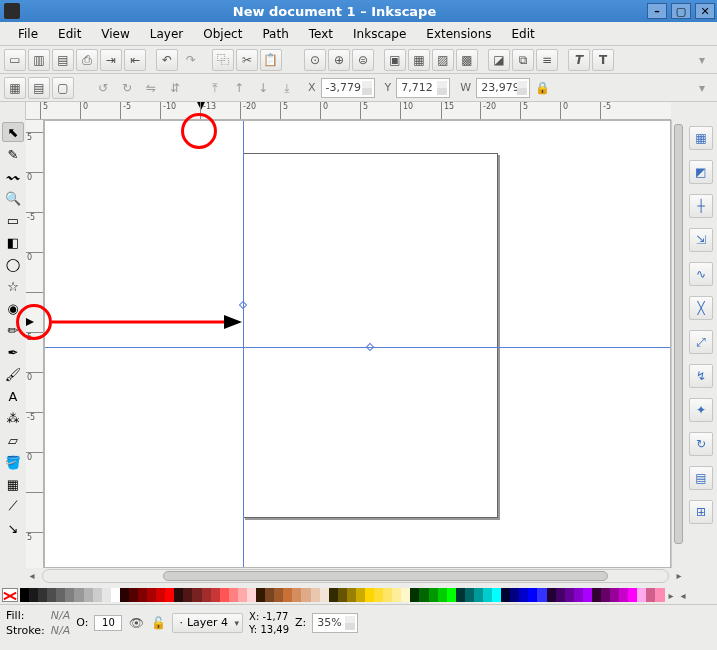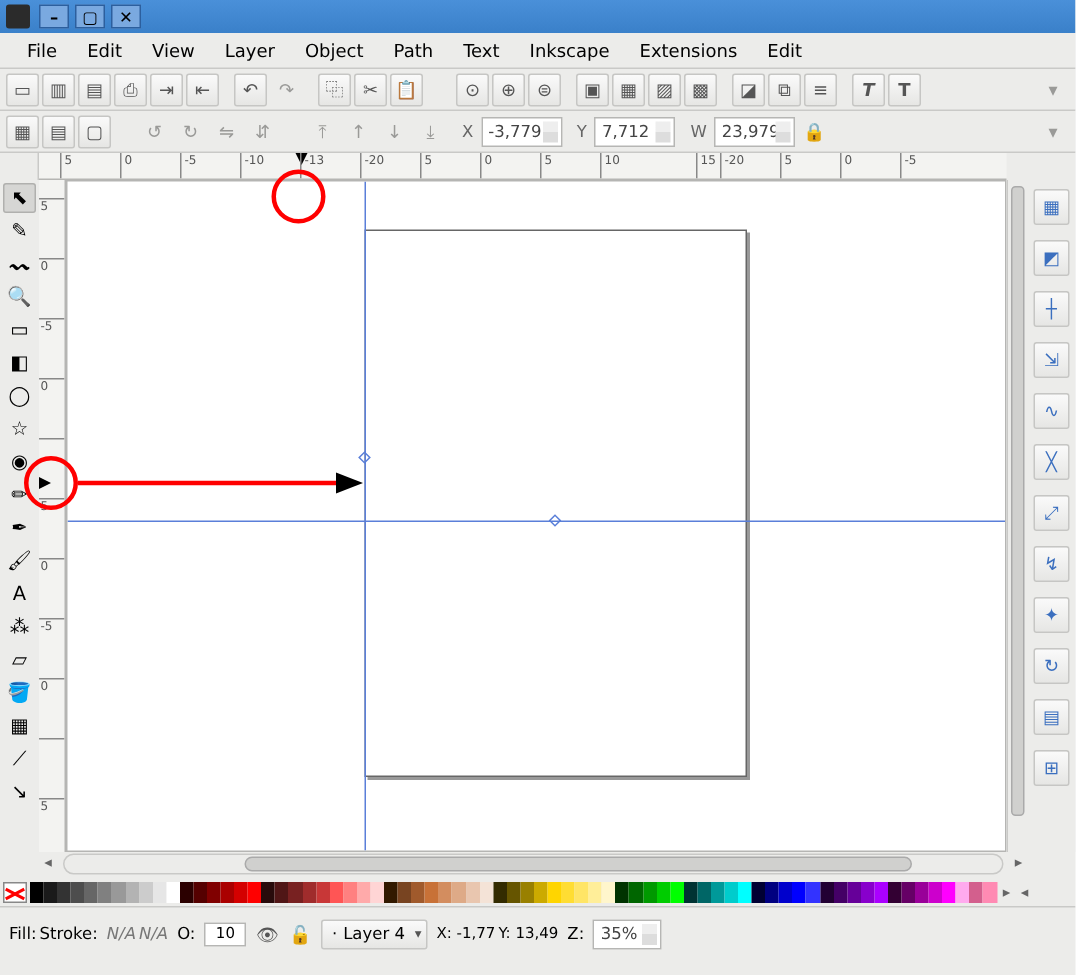--- a/index.html
+++ b/index.html
@@ -56,38 +56,39 @@
   .paletterow { height:18px;display:flex;margin:2px 28px 0 2px;align-items:center; }
   .noneX { width:16px;height:14px;border:1px solid #888;position:relative;background:#fff;margin-right:2px;}
   .noneX::before,.noneX::after{content:"";position:absolute;left:0;right:0;top:50%;border-top:2px solid red;}
   .noneX::before{transform:rotate(28deg);}
   .noneX::after{transform:rotate(-28deg);}
   .palette { flex:1;height:14px;display:flex; }
   .sw { flex:1; }
   .palette-more { width:12px;font-size:10px;color:#666;text-align:center; }
 
   .status { height:36px;border-top:1px solid #c9c9c7;display:flex;align-items:center;padding:0 6px;font-size:11px;gap:6px; }
-  .status .col { display:flex;gap:2px;}
+  .status .col { display:flex;flex-direction:column;gap:2px;}
   .status .lbls { color:#000; }
   .status .na { color:#777;font-style:italic; }
   .status .numboxsm { width:28px;height:16px;border:1px solid #b6b6b4;background:#fff;font-size:10px;display:flex;align-items:center;justify-content:center;padding:0 2px; }
   .status .layersel { height:20px;border:1px solid #c6c6c4;background:linear-gradient(#fafafa,#e6e6e4);border-radius:2px;padding:0 14px 0 6px;display:flex;align-items:center;gap:4px;position:relative;}
   .status .layersel::after{content:"▾";position:absolute;right:3px;font-size:9px;color:#555;}
   .status .msg { flex:1;white-space:nowrap;overflow:hidden;border-left:1px solid #c9c9c7;border-right:1px solid #c9c9c7;padding:0 6px;height:28px;display:flex;align-items:center;}
   .status .ico { width:16px;height:16px;font-size:12px;display:flex;align-items:center;justify-content:center;color:#555; }
 
   
   .anno-circle { position:absolute;border:3px solid red;border-radius:50%;pointer-events:none; }
   .anno-arrow { position:absolute;pointer-events:none; }
 </style>
 </head>
 <body>
 
 <div class="titlebar">
   <div class="appicon"></div>
+  <div class="title">New document 1 – Inkscape</div>
   <div class="winbtn">–</div>
   <div class="winbtn">▢</div>
   <div class="winbtn">✕</div>
 </div>
 
 <div class="menubar" id="menubar">
     <span>File</span>
     <span>Edit</span>
     <span>View</span>
     <span>Layer</span>
@@ -171,21 +172,21 @@
   <div class="tick" style="left: 14px;">5</div>
       <div class="tick" style="left: 54px;">0</div>
       <div class="tick" style="left: 94px;">-5</div>
       <div class="tick" style="left: 134px;">-10</div>
       <div class="tick" style="left: 174px;">-13</div>
       <div class="tick" style="left: 214px;">-20</div>
       <div class="tick" style="left: 254px;">5</div>
       <div class="tick" style="left: 294px;">0</div>
       <div class="tick" style="left: 334px;">5</div>
       <div class="tick" style="left: 374px;">10</div>
-      <div class="tick" style="left: 438px;">15</div>
+      <div class="tick" style="left: 415px;">15</div>
       <div class="tick" style="left: 454px;">-20</div>
       <div class="tick" style="left: 494px;">5</div>
       <div class="tick" style="left: 534px;">0</div>
       <div class="tick" style="left: 574px;">-5</div>
     </div>
   <div style="width:46px;height:18px;background:#ececea"></div>
 </div>
 
 <div class="workrow">
   <div class="toolpanel" id="toolpanel">

